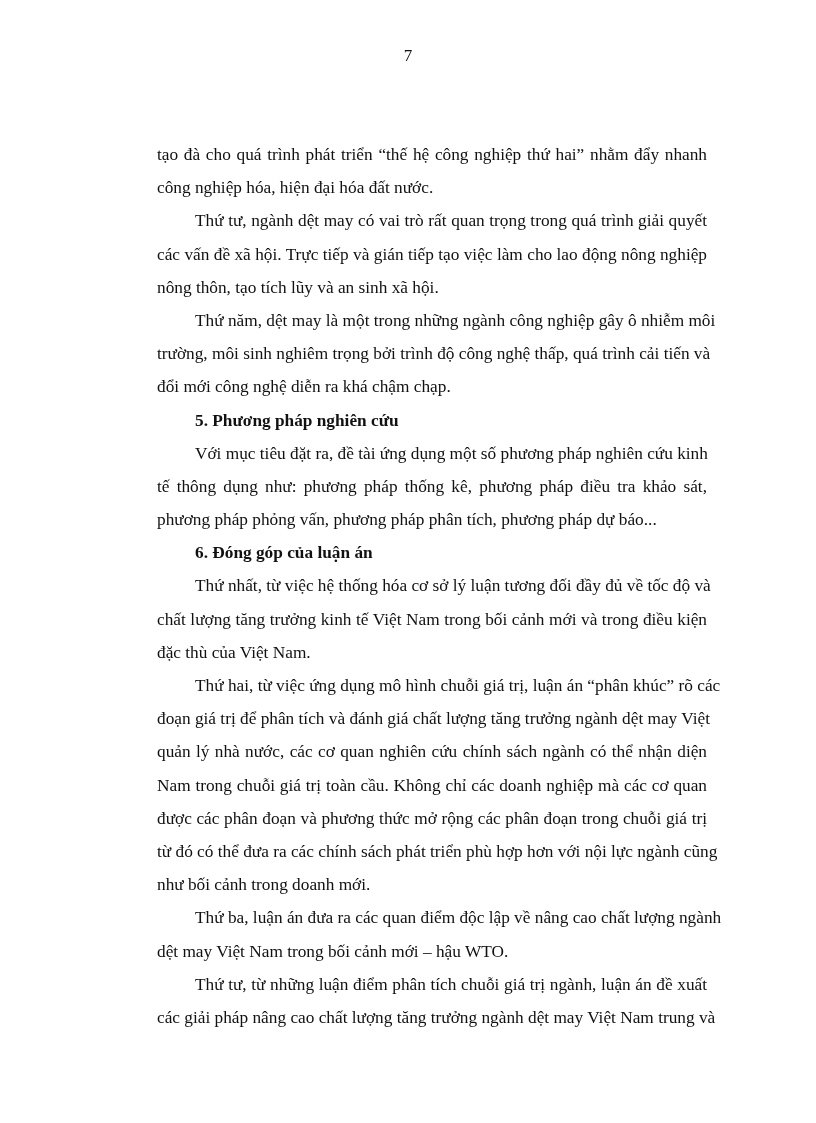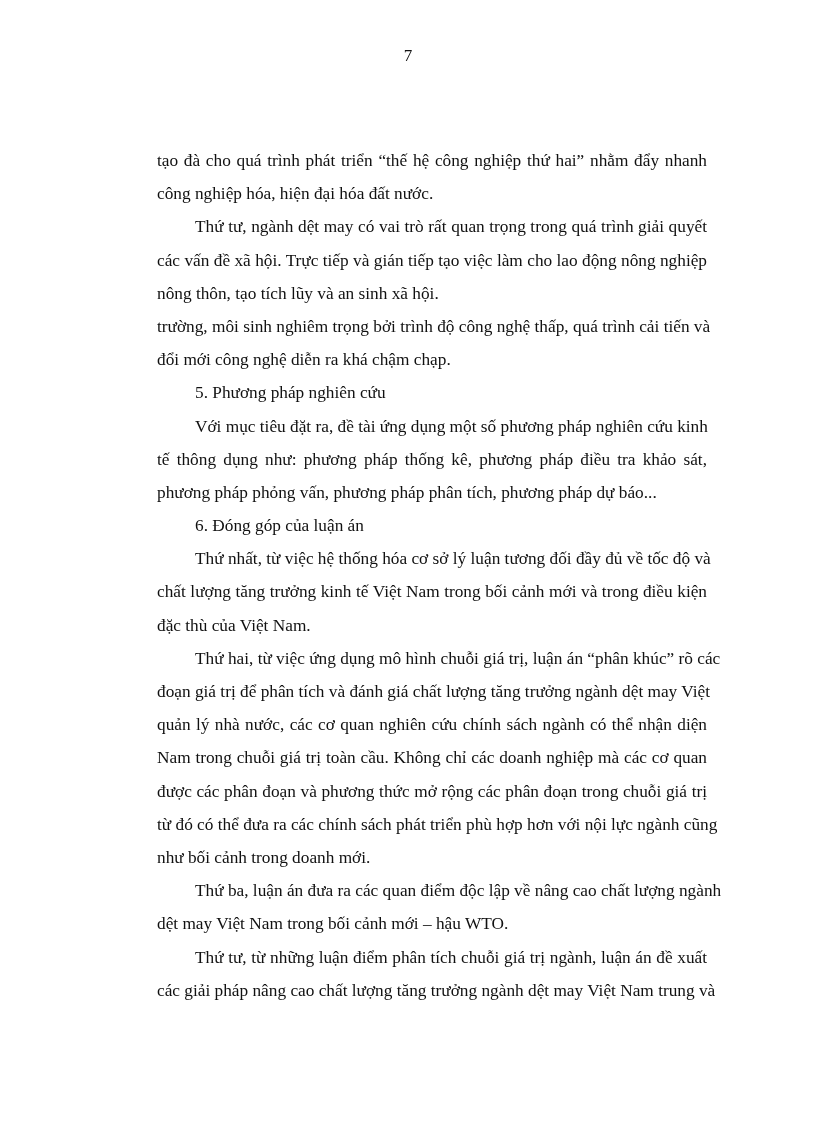--- a/index.html
+++ b/index.html
@@ -7,40 +7,41 @@
   .page {
     position: absolute; left: 0; top: 0; width: 816px; height: 1123px;
     background: #ffffff; color: #111111;
     font-family: "Liberation Serif", "DejaVu Serif", serif;
     font-size: 17.3px;
   }
   .page-number {
     position: absolute; top: 46px; left: 0; width: 816px; text-align: center;
     font-size: 17px;
   }
-  .body { position: absolute; left: 157px; top: 144px; width: 550px; }
+  .body { position: absolute; left: 157px; top: 138px; width: 550px; }
   .line {
     height: 33.2px; line-height: 33.2px; white-space: nowrap;
     text-align: justify; text-align-last: justify;
   }
   .line.last { text-align-last: left; }
   .line.indent { padding-left: 38px; }
-  .heading { font-weight: normal; text-align-last: left; }
+  .heading { font-weight: bold; text-align-last: left; }
 </style>
 </head>
 <body>
 
 <div class="page">
   <div class="page-number">7</div>
   <div class="body" id="body">
       <div class="line">tạo đà cho quá trình phát triển “thế hệ công nghiệp thứ hai” nhằm đẩy nhanh</div>
       <div class="line last">công nghiệp hóa, hiện đại hóa đất nước.</div>
       <div class="line indent">Thứ tư, ngành dệt may có vai trò rất quan trọng trong quá trình giải quyết</div>
       <div class="line">các vấn đề xã hội. Trực tiếp và gián tiếp tạo việc làm cho lao động nông nghiệp</div>
       <div class="line last">nông thôn, tạo tích lũy và an sinh xã hội.</div>
+      <div class="line indent">Thứ năm, dệt may là một trong những ngành công nghiệp gây ô nhiễm môi</div>
       <div class="line">trường, môi sinh nghiêm trọng bởi trình độ công nghệ thấp, quá trình cải tiến và</div>
       <div class="line last">đổi mới công nghệ diễn ra khá chậm chạp.</div>
       <div class="line indent last heading">5. Phương pháp nghiên cứu</div>
       <div class="line indent">Với mục tiêu đặt ra, đề tài ứng dụng một số phương pháp nghiên cứu kinh</div>
       <div class="line">tế thông dụng như: phương pháp thống kê, phương pháp điều tra khảo sát,</div>
       <div class="line last">phương pháp phỏng vấn, phương pháp phân tích, phương pháp dự báo...</div>
       <div class="line indent last heading">6. Đóng góp của luận án</div>
       <div class="line indent">Thứ nhất, từ việc hệ thống hóa cơ sở lý luận tương đối đầy đủ về tốc độ và</div>
       <div class="line">chất lượng tăng trưởng kinh tế Việt Nam trong bối cảnh mới và trong điều kiện</div>
       <div class="line last">đặc thù của Việt Nam.</div>

